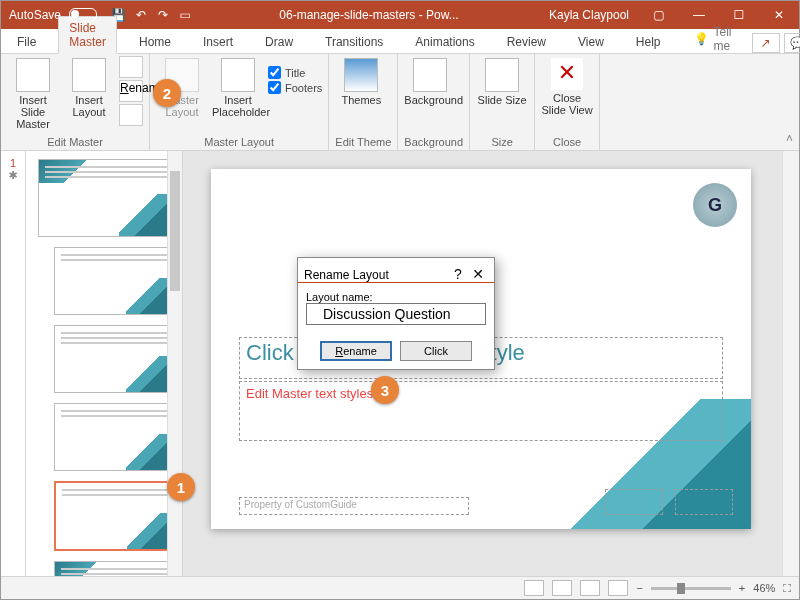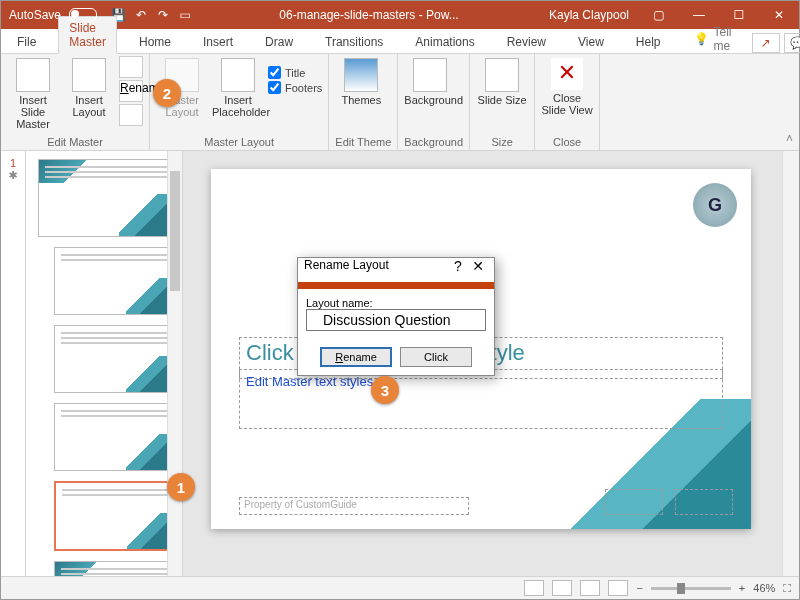--- a/index.html
+++ b/index.html
@@ -52,29 +52,29 @@
 .thumb .lines div{height:2px;background:#ccc;margin-bottom:3px}
 .tscroll{position:absolute;right:0;top:0;bottom:0;width:14px;background:#f3f3f3;border-left:1px solid #ddd}
 .tscroll .bar{position:absolute;left:2px;right:2px;top:20px;height:120px;background:#c8c8c8}
 
 .canvas{flex:1;position:relative;overflow:hidden}
 .slide{position:absolute;left:28px;top:18px;width:540px;height:360px;background:#fff;box-shadow:0 2px 8px rgba(0,0,0,.3)}
 .slide .logo{position:absolute;right:14px;top:14px;width:44px;height:44px;border-radius:50%;background:radial-gradient(circle,#b8cdd4,#7fa0aa);display:flex;align-items:center;justify-content:center;color:#224;font-weight:bold;font-size:18px}
 .slide .bgdeco{position:absolute;right:0;bottom:0;width:230px;height:130px;background:linear-gradient(135deg,transparent 50%,#58b5c4 50%,#58b5c4 70%,#2a8a9a 70%)}
 .slide .ph{position:absolute;border:1px dashed #999}
 .slide .ph.title{left:28px;top:168px;right:28px;height:36px;color:#3a8fa0;font-size:22px;padding:2px 6px}
-.slide .ph.body{left:28px;top:200px;right:28px;height:50px;color:#1d4ed8;font-size:13px;padding:4px 6px}
+.slide .ph.body{left:28px;top:212px;right:28px;height:50px;color:#ef4444;font-size:13px;padding:4px 6px}
 .slide .ph.foot{left:28px;bottom:14px;width:220px;height:14px;font-size:10px;color:#aaa;padding:1px 4px}
 .slide .ph.num{right:18px;bottom:14px;width:56px;height:24px}
 .slide .ph.date{right:88px;bottom:14px;width:56px;height:24px}
 .vscroll{position:absolute;right:0;top:0;bottom:0;width:16px;background:#f3f3f3;border-left:1px solid #ddd}
 
 
 .dialog{position:absolute;left:296px;top:256px;width:196px;background:#fff;border:1px solid #888;box-shadow:3px 3px 12px rgba(0,0,0,.35);font-size:11px}
-.dialog .dt{height:24px;background:#fff;border-bottom:7px solid #c2410c;display:flex;align-items:flex-start;padding:0 6px;font-size:12px}
+.dialog .dt{height:24px;background:#fff;border-bottom:1px solid #c2410c;display:flex;align-items:flex-end;padding:0 6px;font-size:12px}
 .dialog .dt .sp{flex:1}
 .dialog .dt .x{width:20px;text-align:center;font-size:14px}
 .dialog .body{padding:8px}
 .dialog input[type=text]{width:100%;box-sizing:border-box;border:1px solid #777;padding:2px 16px;font-size:14px;font-family:Liberation Sans, sans-serif}
 .dialog .btns{display:flex;gap:8px;justify-content:center;padding:8px}
 .dialog button{width:72px;height:20px;font-size:11px;border:1px solid #888;background:#e9e9e9}
 .dialog button.primary{border:2px solid #2f6fb0;background:#e9e9e9}
 
 
 .callout{position:absolute;width:28px;height:28px;border-radius:50%;background:#e8833a;color:#fff;font-weight:bold;font-size:15px;display:flex;align-items:center;justify-content:center;box-shadow:0 1px 3px rgba(0,0,0,.4)}

